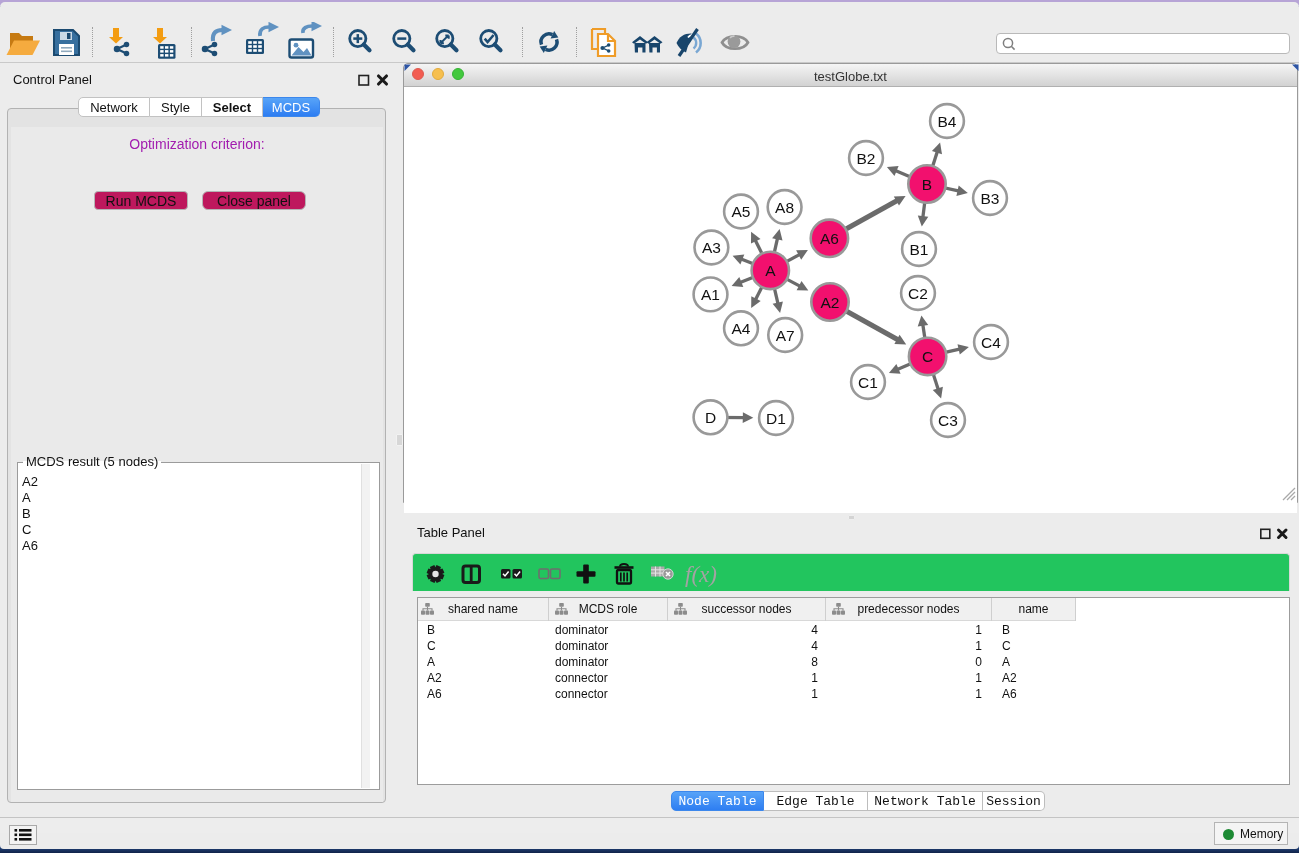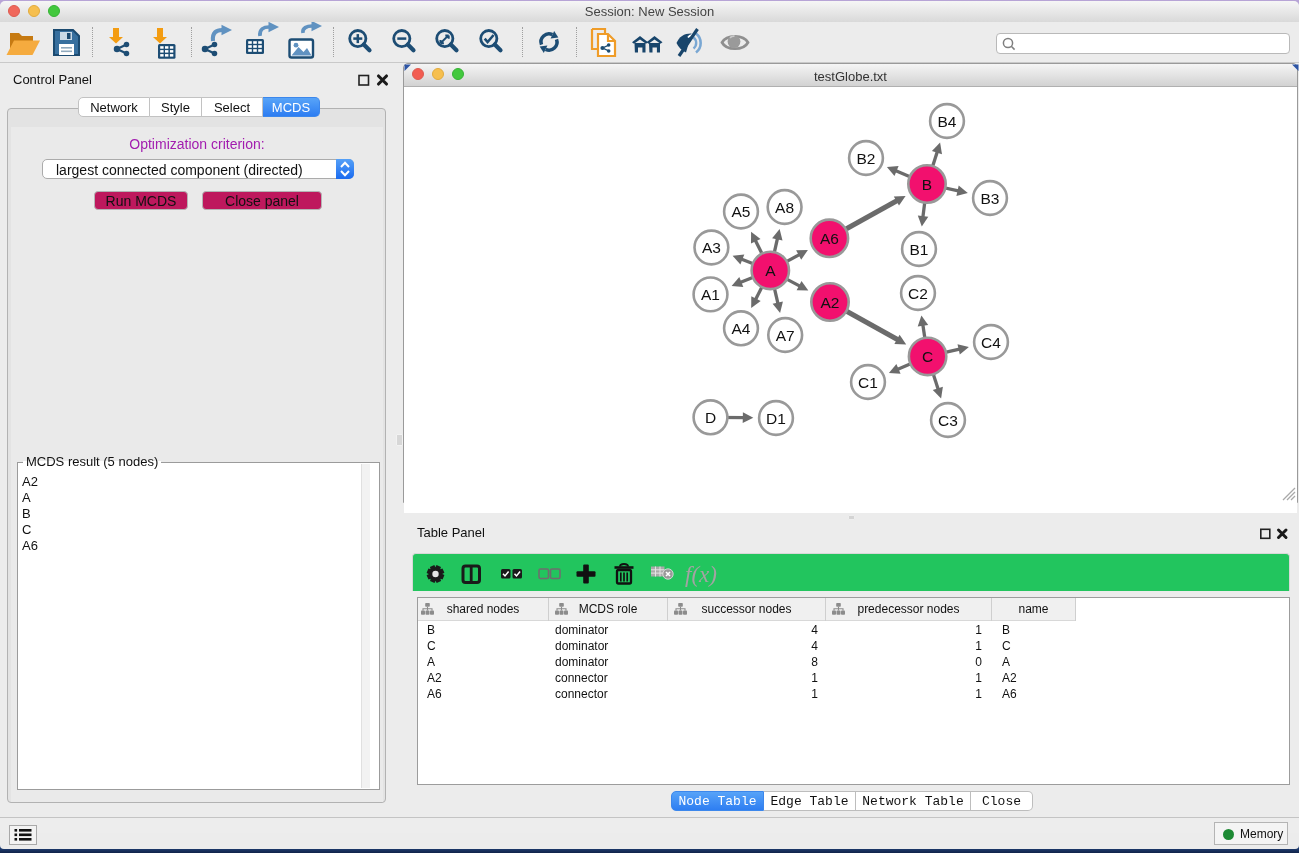--- a/index.html
+++ b/index.html
@@ -88,26 +88,20 @@
   background:#f4f4f4; border:1px solid #b4b4b4; font-size:12px; color:#111; }
 #mem-btn .dot { position:absolute; left:8px; top:6px; width:11px; height:11px;
   border-radius:50%; background:#1d8a34; }
 #mem-btn .lbl { position:absolute; left:25px; top:4px; }
 </style>
 </head>
 <body>
 <div id="desktop-top"></div>
 <div id="desktop-bottom"></div>
 <div id="appwin">
-  <div id="titlebar">
-    <div class="title">Session: New Session</div>
-    <div class="tl" style="left:8px; background:#f0685c; border:0.5px solid #dd5b50;"></div>
-    <div class="tl" style="left:28px; background:#f6bf4f; border:0.5px solid #e2ab3d;"></div>
-    <div class="tl" style="left:48px; background:#43c83e; border:0.5px solid #36b335;"></div>
-  </div>
   <div id="toolbar">
 <svg width="1299" height="41" style="position:absolute;left:0;top:0;">
 <path d="M10,11 h9 l3,3 h11 v4 h-23 z" fill="#c67a12"></path>
 <path d="M10,18 h23 v14 h-23 z" fill="#c67a12"></path>
 <path d="M6.5,33 l7.5,-14.5 l26,0 l-7.5,14.5 z" fill="#f5ab3f"></path>
 <path d="M54,8 h19 l6,6 v19 h-25 z" fill="#376f9e" stroke="#1b4a70" stroke-width="2"></path>
 <rect x="60" y="10" width="12" height="8" fill="#c9d9e6"></rect>
 <rect x="67" y="11" width="3.5" height="6" fill="#1b4a70"></rect>
 <rect x="59" y="22" width="15" height="11" fill="#ffffff"></rect>
 <rect x="61" y="25" width="11" height="1.6" fill="#8fa9bd"></rect>
@@ -209,35 +203,26 @@
   <svg width="40" height="16" style="position:absolute; left:357px; top:70px;">
 <rect x="2" y="3.5" width="9.5" height="9.5" fill="none" stroke="#222" stroke-width="1.6"></rect>
 <path d="M21.5,4 l8,8 M29.5,4 l-8,8" stroke="#1a1a1a" stroke-width="3.1" stroke-linecap="round"></path>
 </svg>
   <div id="cp-panel">
       <div id="cp-inner"></div>
     </div>
   <div class="tabrow" style="left:78px; top:95px;align-items:flex-end;">
     <div class="tab first" style="width:72px;">Network</div>
     <div class="tab" style="width:52px;">Style</div>
-    <div class="tab" style="width:61px;">Select</div>
+    <div class="tab" style="width:61px;font-weight:bold;">Select</div>
     <div class="tab sel last" style="width:57px;">MCDS</div>
   </div>
   <div id="opt-label">Optimization criterion:</div>
-  <div id="dropdown">
-    <div class="txt">largest connected component (directed)</div>
-    <div class="cap">
-        <svg width="18" height="20" viewBox="0 0 18 20" style="position:absolute;left:0;top:0;">
-<path d="M5,8 l4,-4.2 l4,4.2" fill="none" stroke="#fff" stroke-width="2"></path>
-<path d="M5,12 l4,4.2 l4,-4.2" fill="none" stroke="#fff" stroke-width="2"></path>
-</svg>
-      </div>
-  </div>
   <div class="btn" style="left:94px; top:189px; width:94px;">Run MCDS</div>
-  <div class="btn" style="left:202px; top:189px; width:120px;">Close panel</div>
+  <div class="btn" style="left:202px; top:189px; width:104px;border-radius:6px;">Close panel</div>
   <div id="fieldset">
     <div class="legend">MCDS result (5 nodes)</div>
     <div class="scroll"></div>
     <div id="mcds-list">A2<br>A<br>B<br>C<br>A6</div>
   </div>
   <div id="netwin">
     <svg width="895" height="10" style="position:absolute;left:0;top:0;z-index:5;">
 <polygon points="0.5,0.5 7,0.5 0.5,7" fill="#2d55a5"></polygon>
 <polygon points="894.5,0.5 888,0.5 894.5,7" fill="#2d55a5"></polygon>
 </svg>
@@ -369,21 +354,21 @@
 <line x1="246" y1="20.1" x2="259.5" y2="20.1" stroke="#e4e4e4" stroke-width="1"></line>
 <line x1="250.5" y1="13.5" x2="250.5" y2="23.5" stroke="#e4e4e4" stroke-width="1"></line>
 <line x1="255" y1="13.5" x2="255" y2="23.5" stroke="#e4e4e4" stroke-width="1"></line>
 <circle cx="263" cy="21" r="5.2" fill="#9a9a9a" stroke="#e4e4e4" stroke-width="0.8"></circle>
 <path d="M261,19 l4,4 M265,19 l-4,4" stroke="#fff" stroke-width="1.6"></path>
 <text x="280" y="29" font-family="Liberation Serif, serif" font-style="italic" font-size="23" fill="#a3a3a3">f(x)</text>
 </svg>
 </div>
   <div id="tp-table">
 <div id="tp-header" style="width:658px;">
-<div class="hcell" style="left:0px; width:131px;">shared nodes</div>
+<div class="hcell" style="left:0px; width:131px;">shared name</div>
 <svg width="13" height="12" viewBox="0 0 13 12" style="position:absolute;left:3px;top:5px;">
           <g fill="#8c8c8c">
             <rect x="4.2" y="0" width="4.6" height="3.8" rx="0.8"></rect>
             <rect x="0" y="7.6" width="4" height="4.2" rx="0.8"></rect>
             <rect x="4.5" y="7.6" width="4" height="4.2" rx="0.8"></rect>
             <rect x="9" y="7.6" width="4" height="4.2" rx="0.8"></rect>
           </g>
           <path d="M6.5,3.8 v2 M2,7.6 v-1.8 h9 v1.8 M6.5,5.8 v1.8" fill="none" stroke="#8c8c8c" stroke-width="1.1"></path>
         </svg>
 <div class="hcell" style="left:131px; width:119px;">MCDS role</div>
@@ -439,23 +424,23 @@
 <div class="tcell" style="left:494px; top:72px; width:70px; text-align:right;">1</div>
 <div class="tcell" style="left:584px; top:72px;">A2</div>
 <div class="tcell" style="left:9px; top:88px;">A6</div>
 <div class="tcell" style="left:137px; top:88px;">connector</div>
 <div class="tcell" style="left:330px; top:88px; width:70px; text-align:right;">1</div>
 <div class="tcell" style="left:494px; top:88px; width:70px; text-align:right;">1</div>
 <div class="tcell" style="left:584px; top:88px;">A6</div>
 </div>
   <div id="bottom-tabs">
     <div class="btab sel first" style="width:93px;">Node Table</div>
-    <div class="btab" style="width:92px;text-align:center;">Edge Table</div>
+    <div class="btab" style="width:104px;text-align:center;">Edge Table</div>
     <div class="btab" style="width:115px;">Network Table</div>
-    <div class="btab last" style="width:62px;">Close</div>
+    <div class="btab last" style="width:62px;">Session</div>
   </div>
   <div id="statusbar">
     <div id="sb-btn"><svg width="26" height="18" viewBox="0 0 26 18">
 <g fill="#111">
             <rect x="4.5" y="3" width="2.6" height="2.6"></rect>
             <rect x="4.5" y="7.5" width="2.6" height="2.6"></rect>
             <rect x="4.5" y="12" width="2.6" height="2.6"></rect>
 <rect x="9" y="3" width="12.5" height="2.6"></rect>
             <rect x="9" y="7.5" width="12.5" height="2.6"></rect>
             <rect x="9" y="12" width="12.5" height="2.6"></rect>

